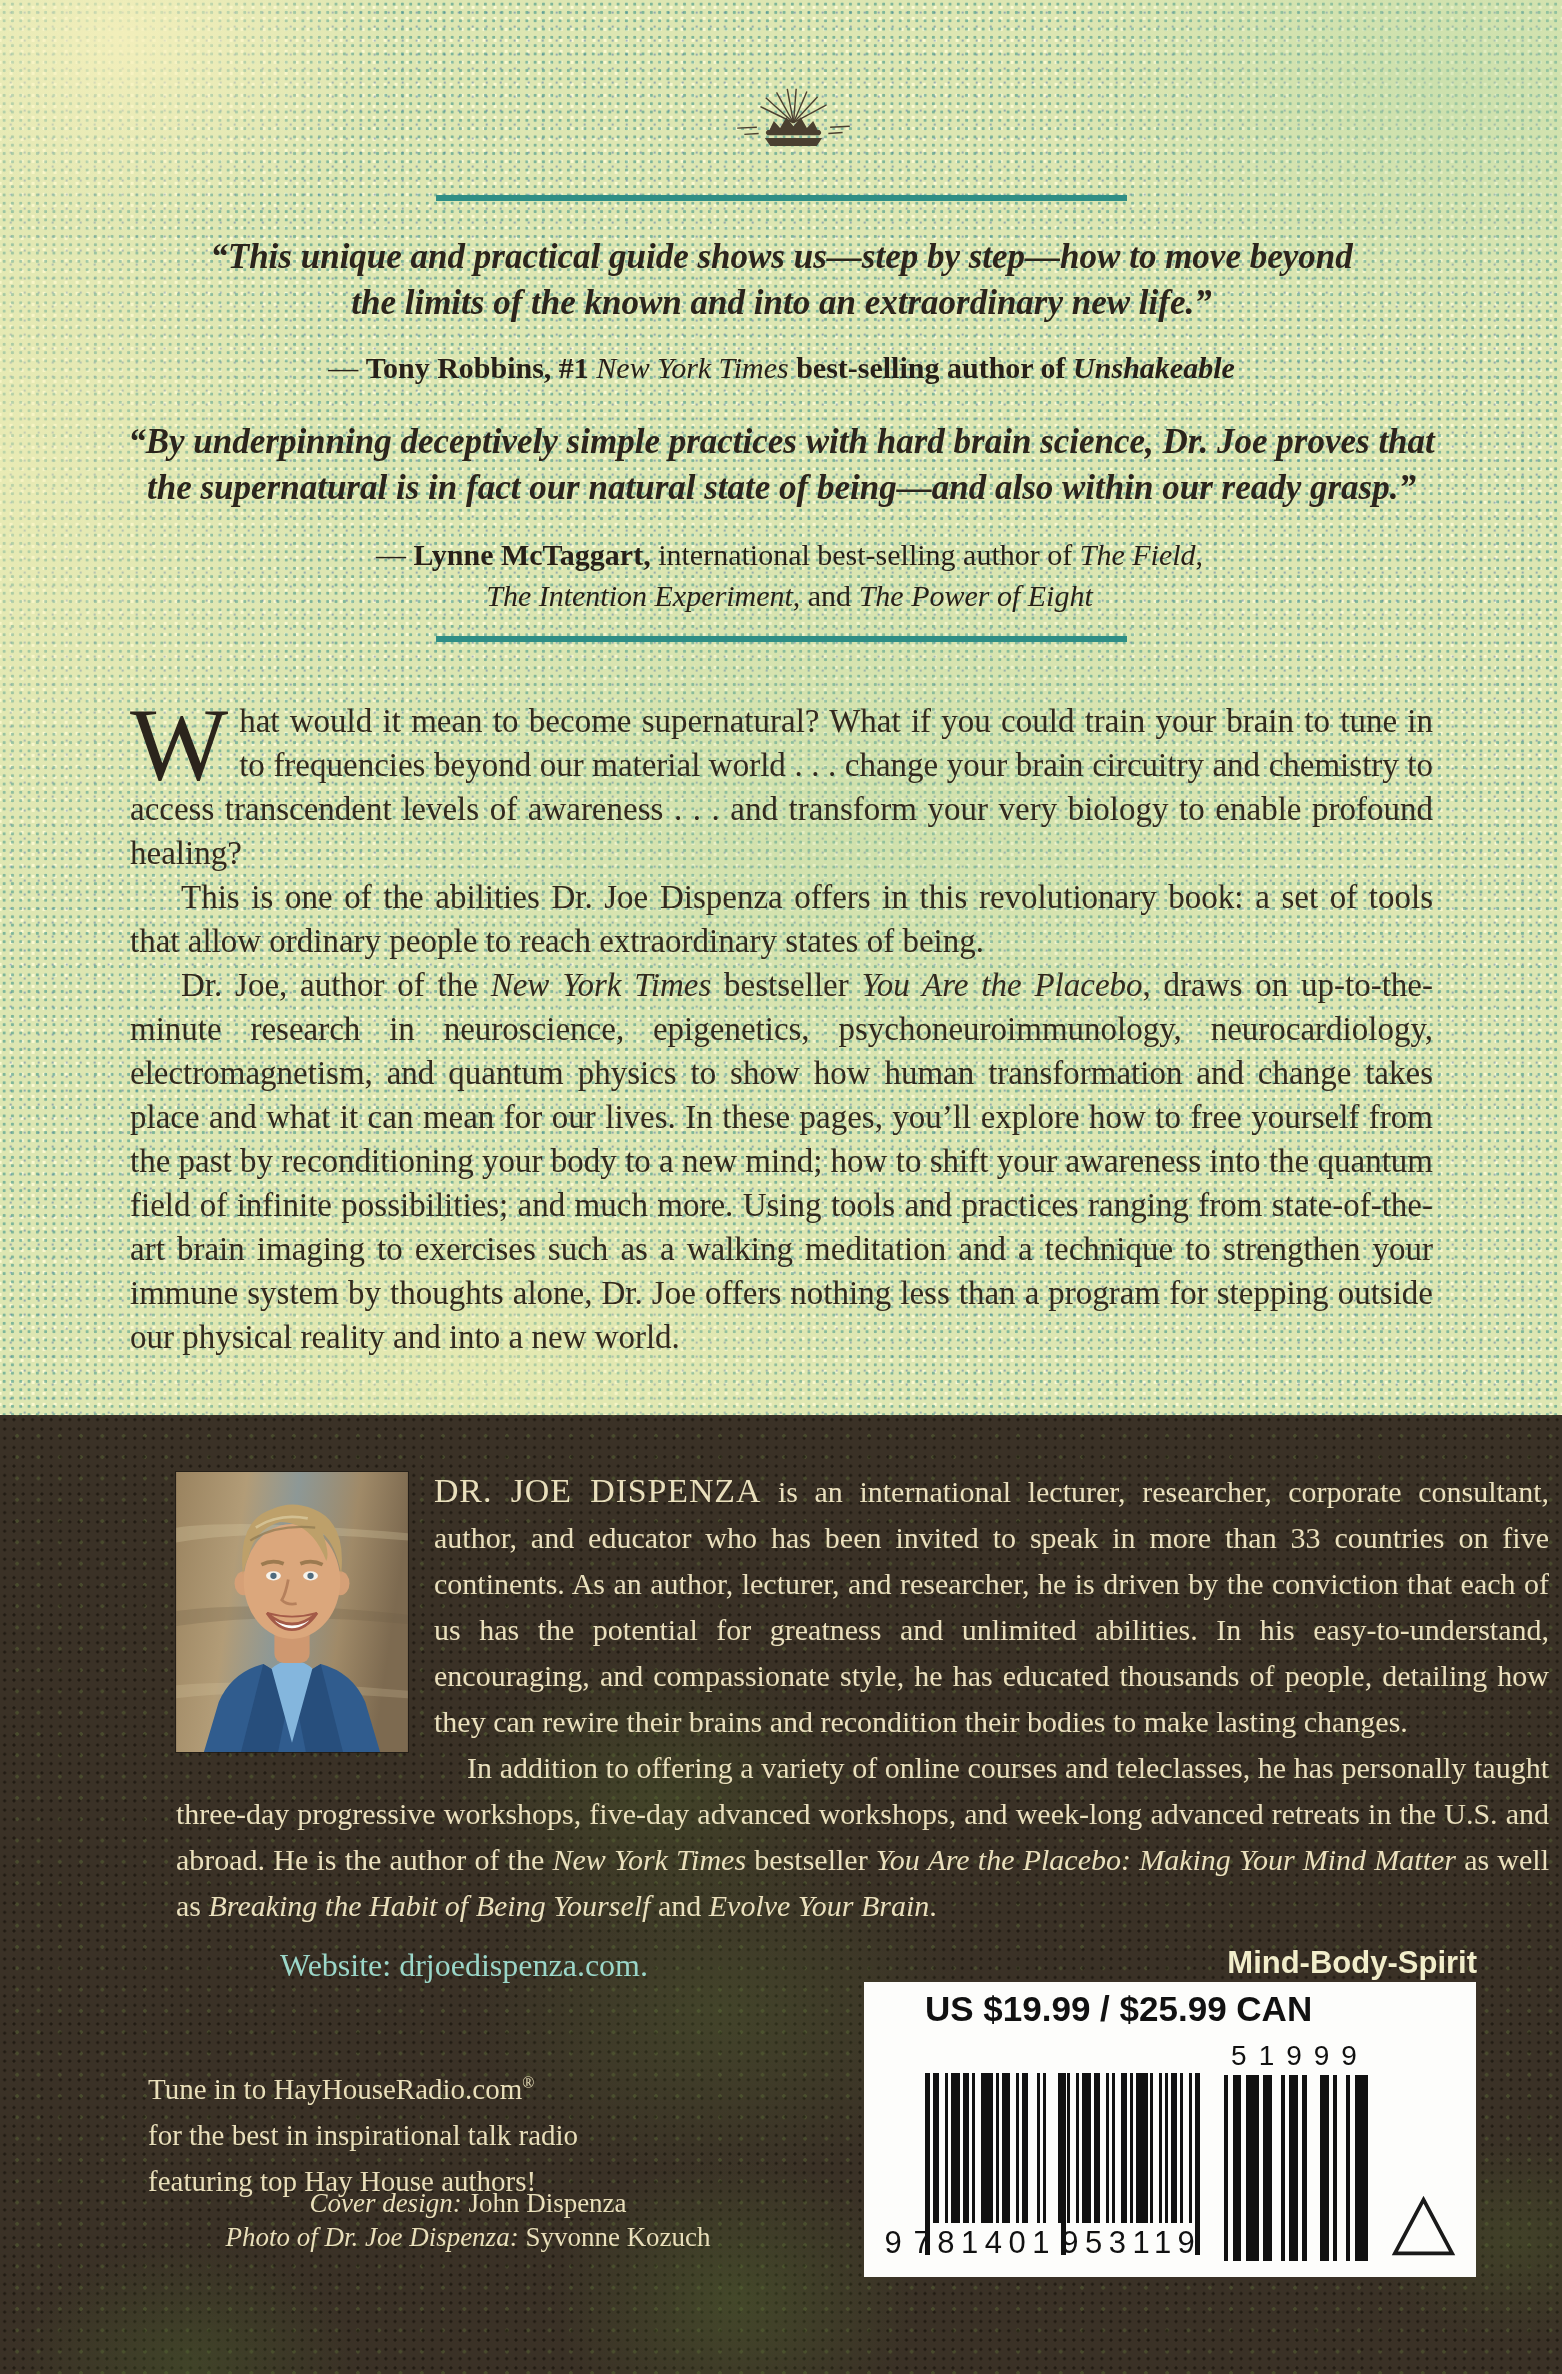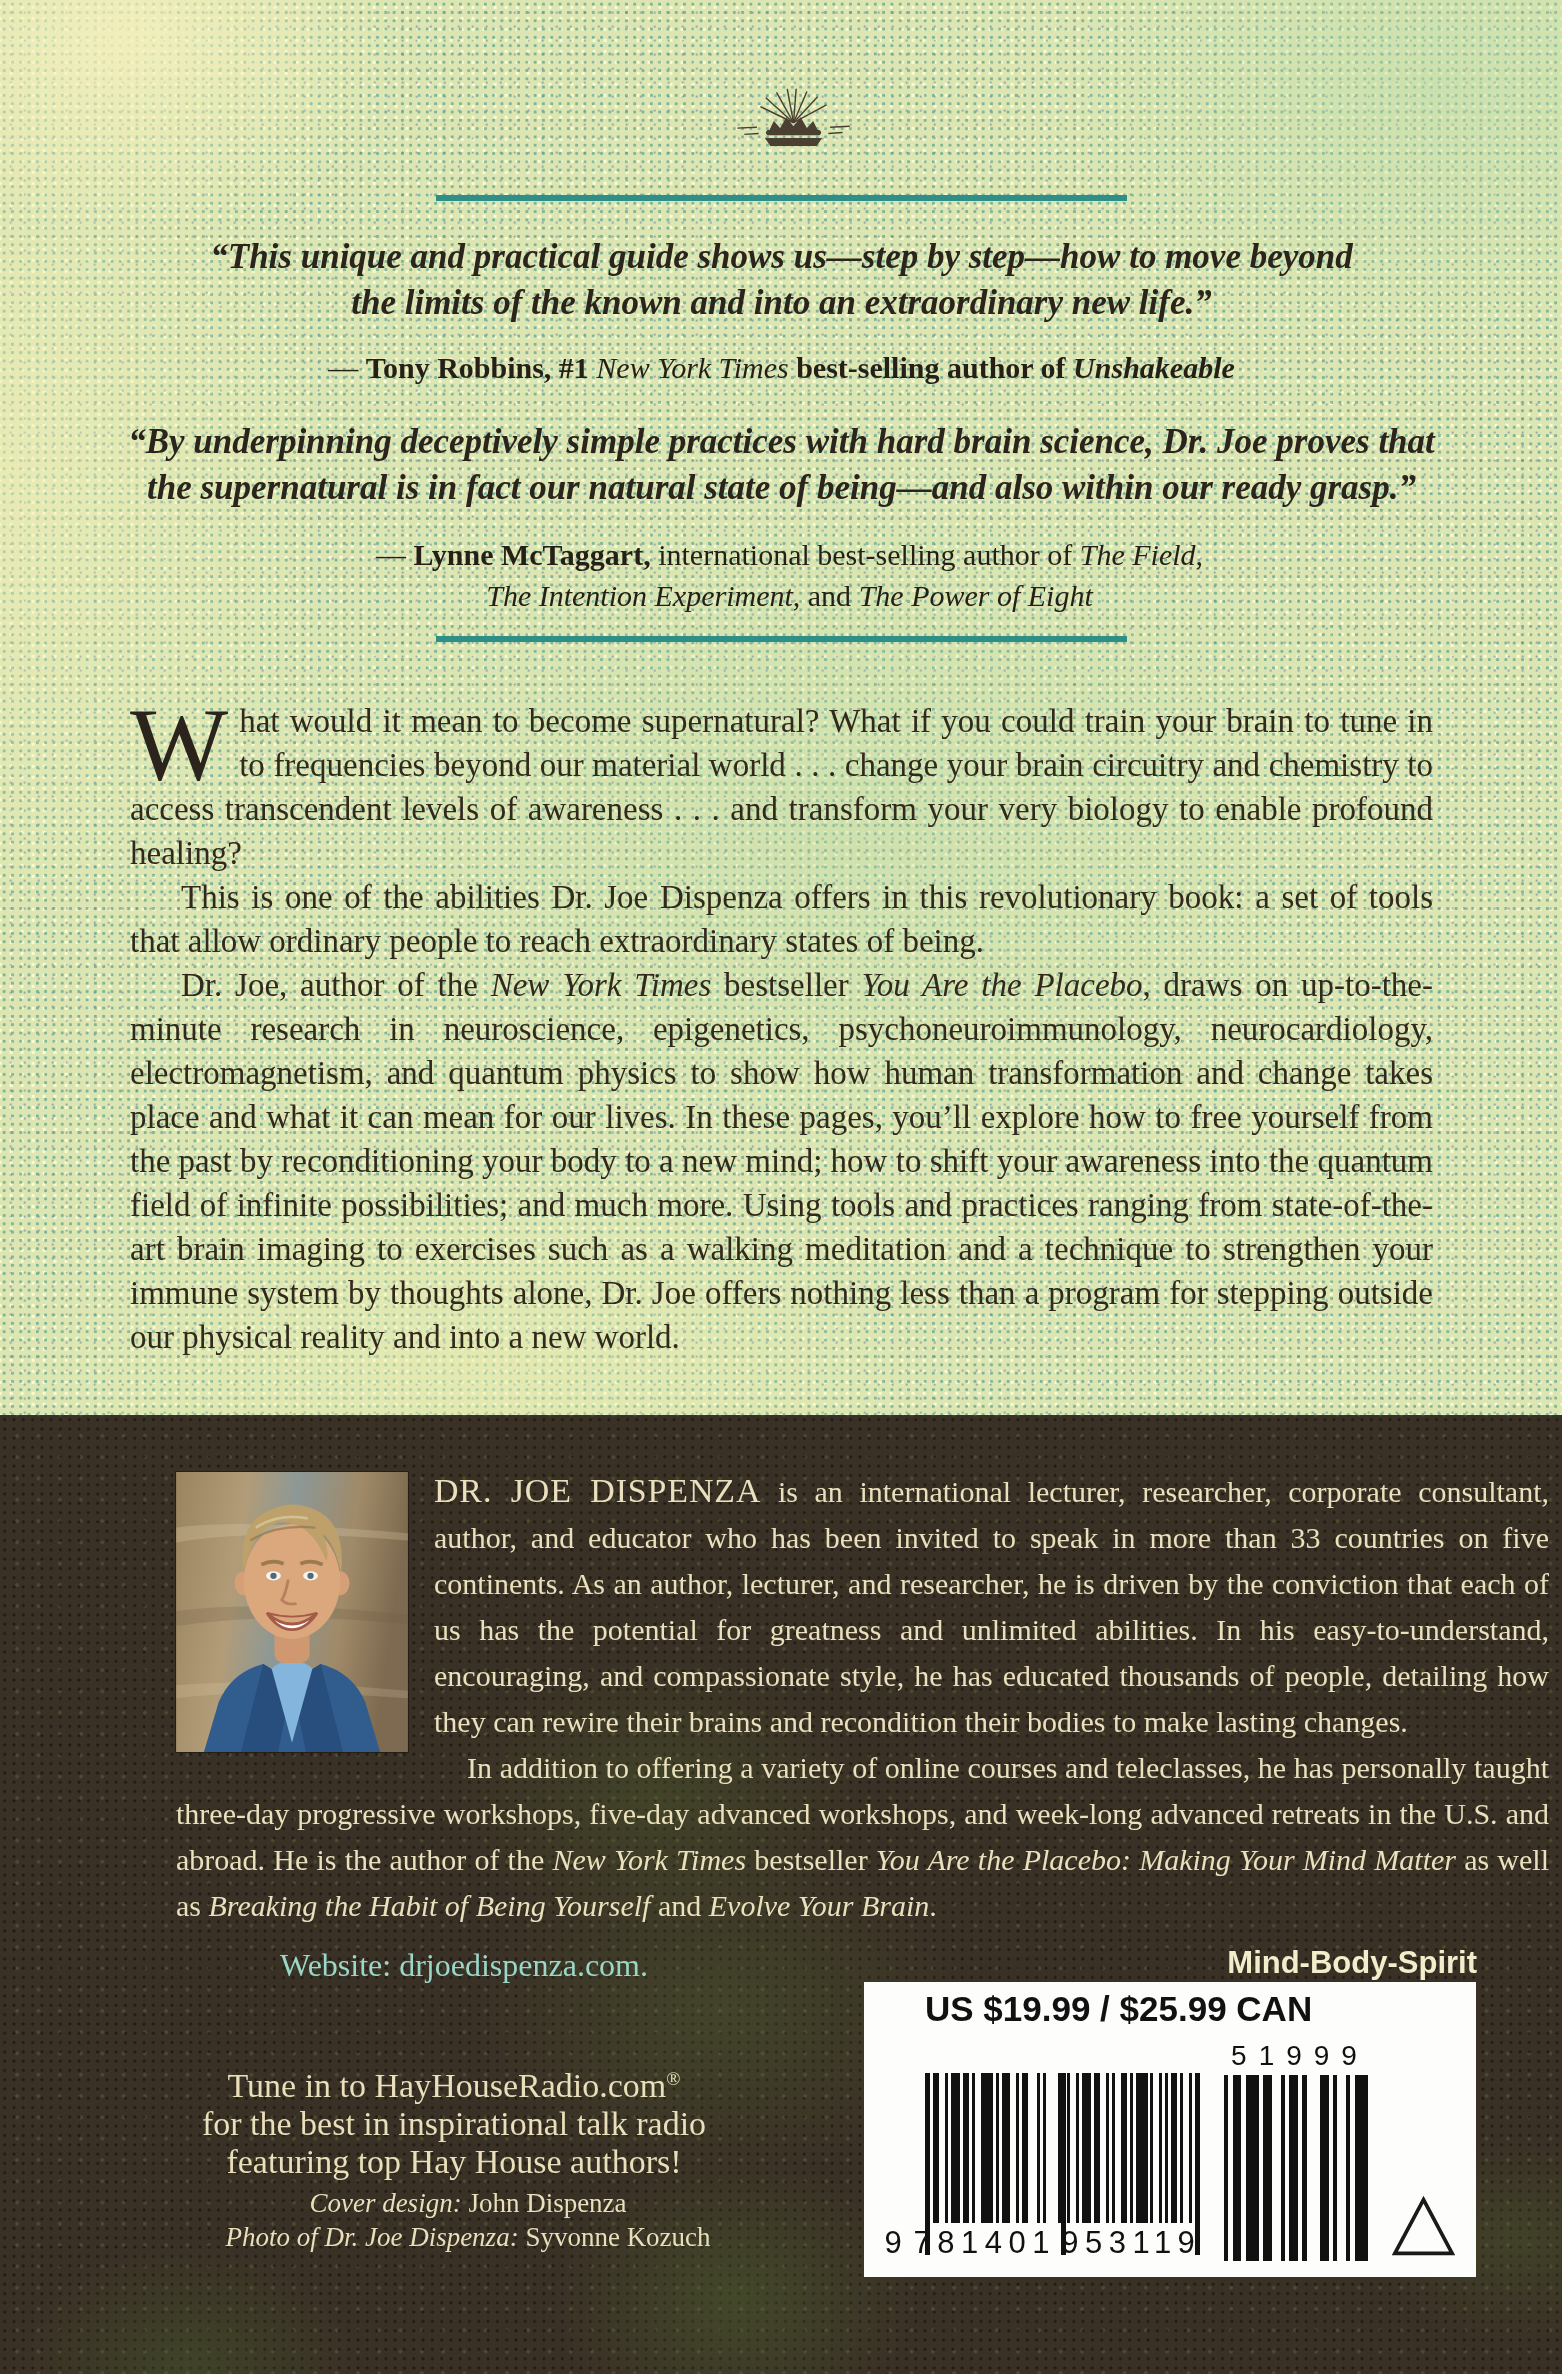--- a/index.html
+++ b/index.html
@@ -82,22 +82,22 @@
   .ean-digits{position:absolute;left:20.4px;top:243px;width:317px;display:flex;
       justify-content:space-between;color:#111;font-size:31px;
       font-family:"Liberation Sans","DejaVu Sans",sans-serif;}
   .ean-digits span{letter-spacing:6.5px;}
   .addon-digits{position:absolute;left:360px;top:58px;width:152px;text-align:center;
       letter-spacing:12px;color:#111;font-size:28px;
       font-family:"Liberation Sans","DejaVu Sans",sans-serif;}
   .addon{position:absolute;left:360px;top:93px;width:148px;height:186px;display:flex;}
   .triangle-mark{position:absolute;right:20.4px;bottom:20.4px;}
 
-  .radio-promo{position:absolute;left:148px;top:645px;width:612px;text-align:center;
-      color:#e9dfba;font-size:34px;line-height:38px;}
+  .radio-promo{position:absolute;left:148px;top:645px;width:612px;text-align:left;
+      color:#e9dfba;font-size:29px;line-height:46px;}
   .credits{position:absolute;left:148px;top:771px;width:640px;text-align:center;
       color:#e9dfba;font-size:27px;line-height:34px;}
 
   .seg-i{font-style:italic;}
   .seg-b{font-weight:bold;}
   .seg-sc{font-size:1.13em;letter-spacing:0.9px;}
   .seg-sup{vertical-align:super;font-size:.55em;}
 </style>
 </head>
 <body>

